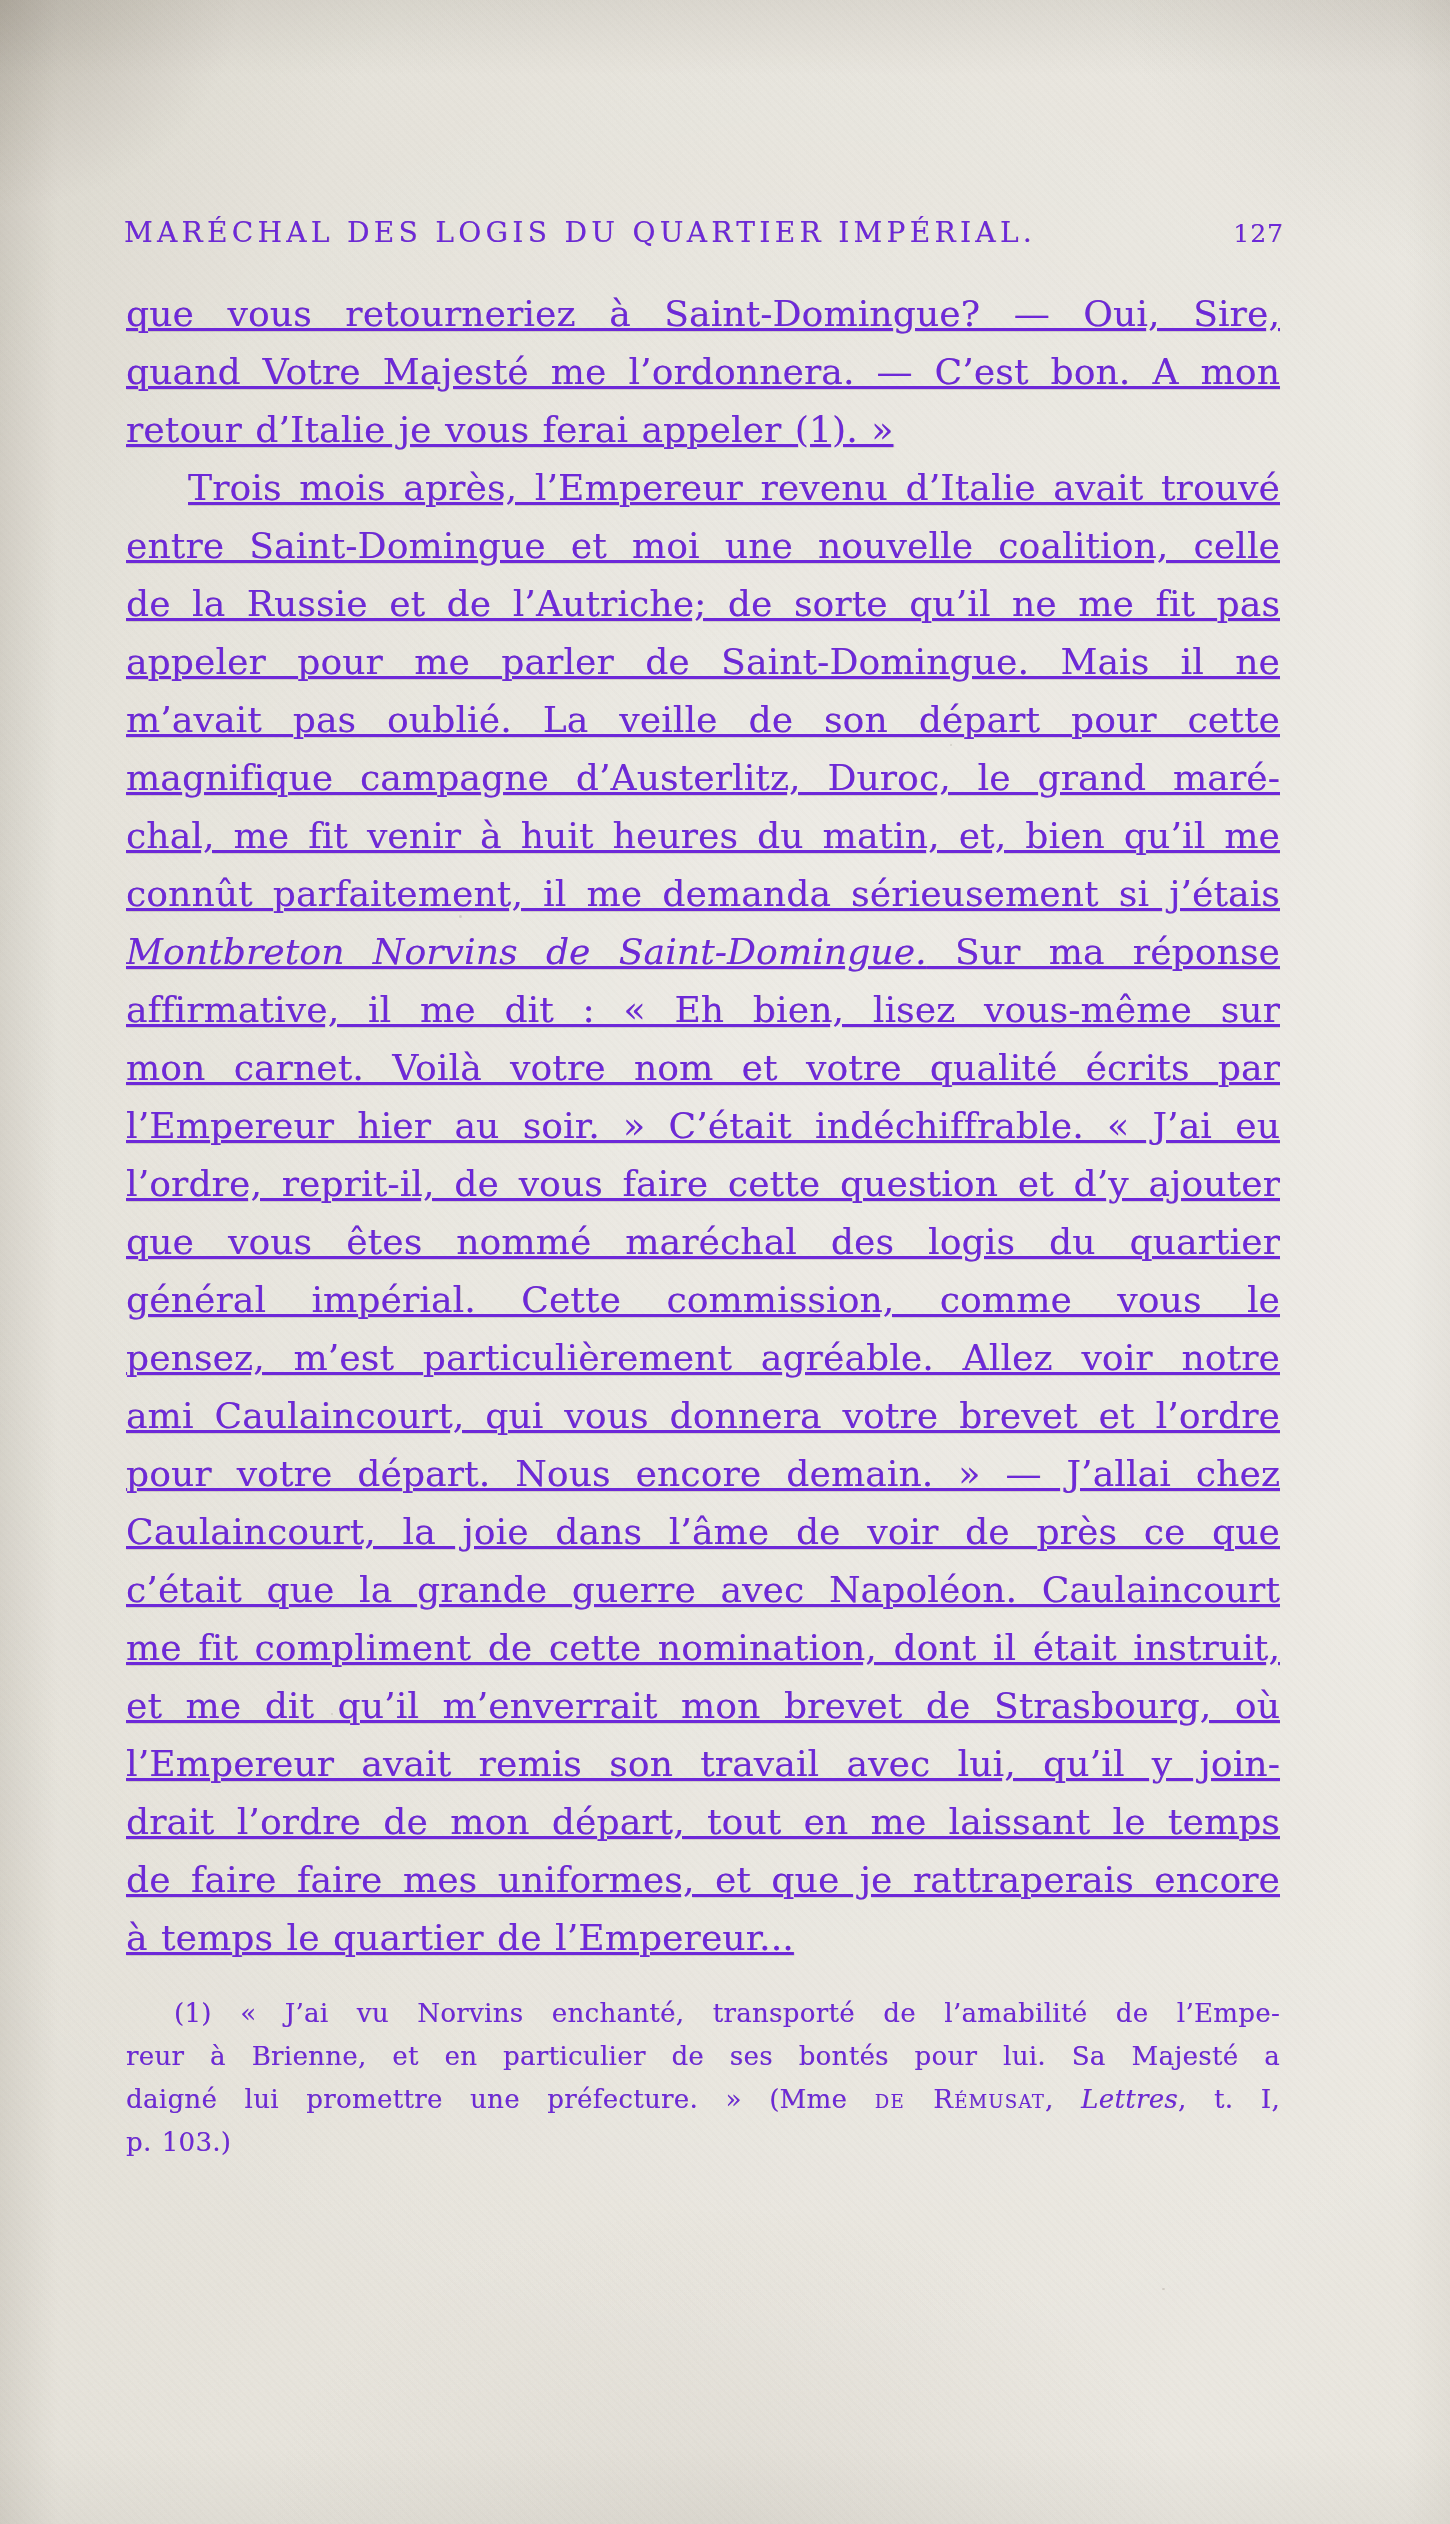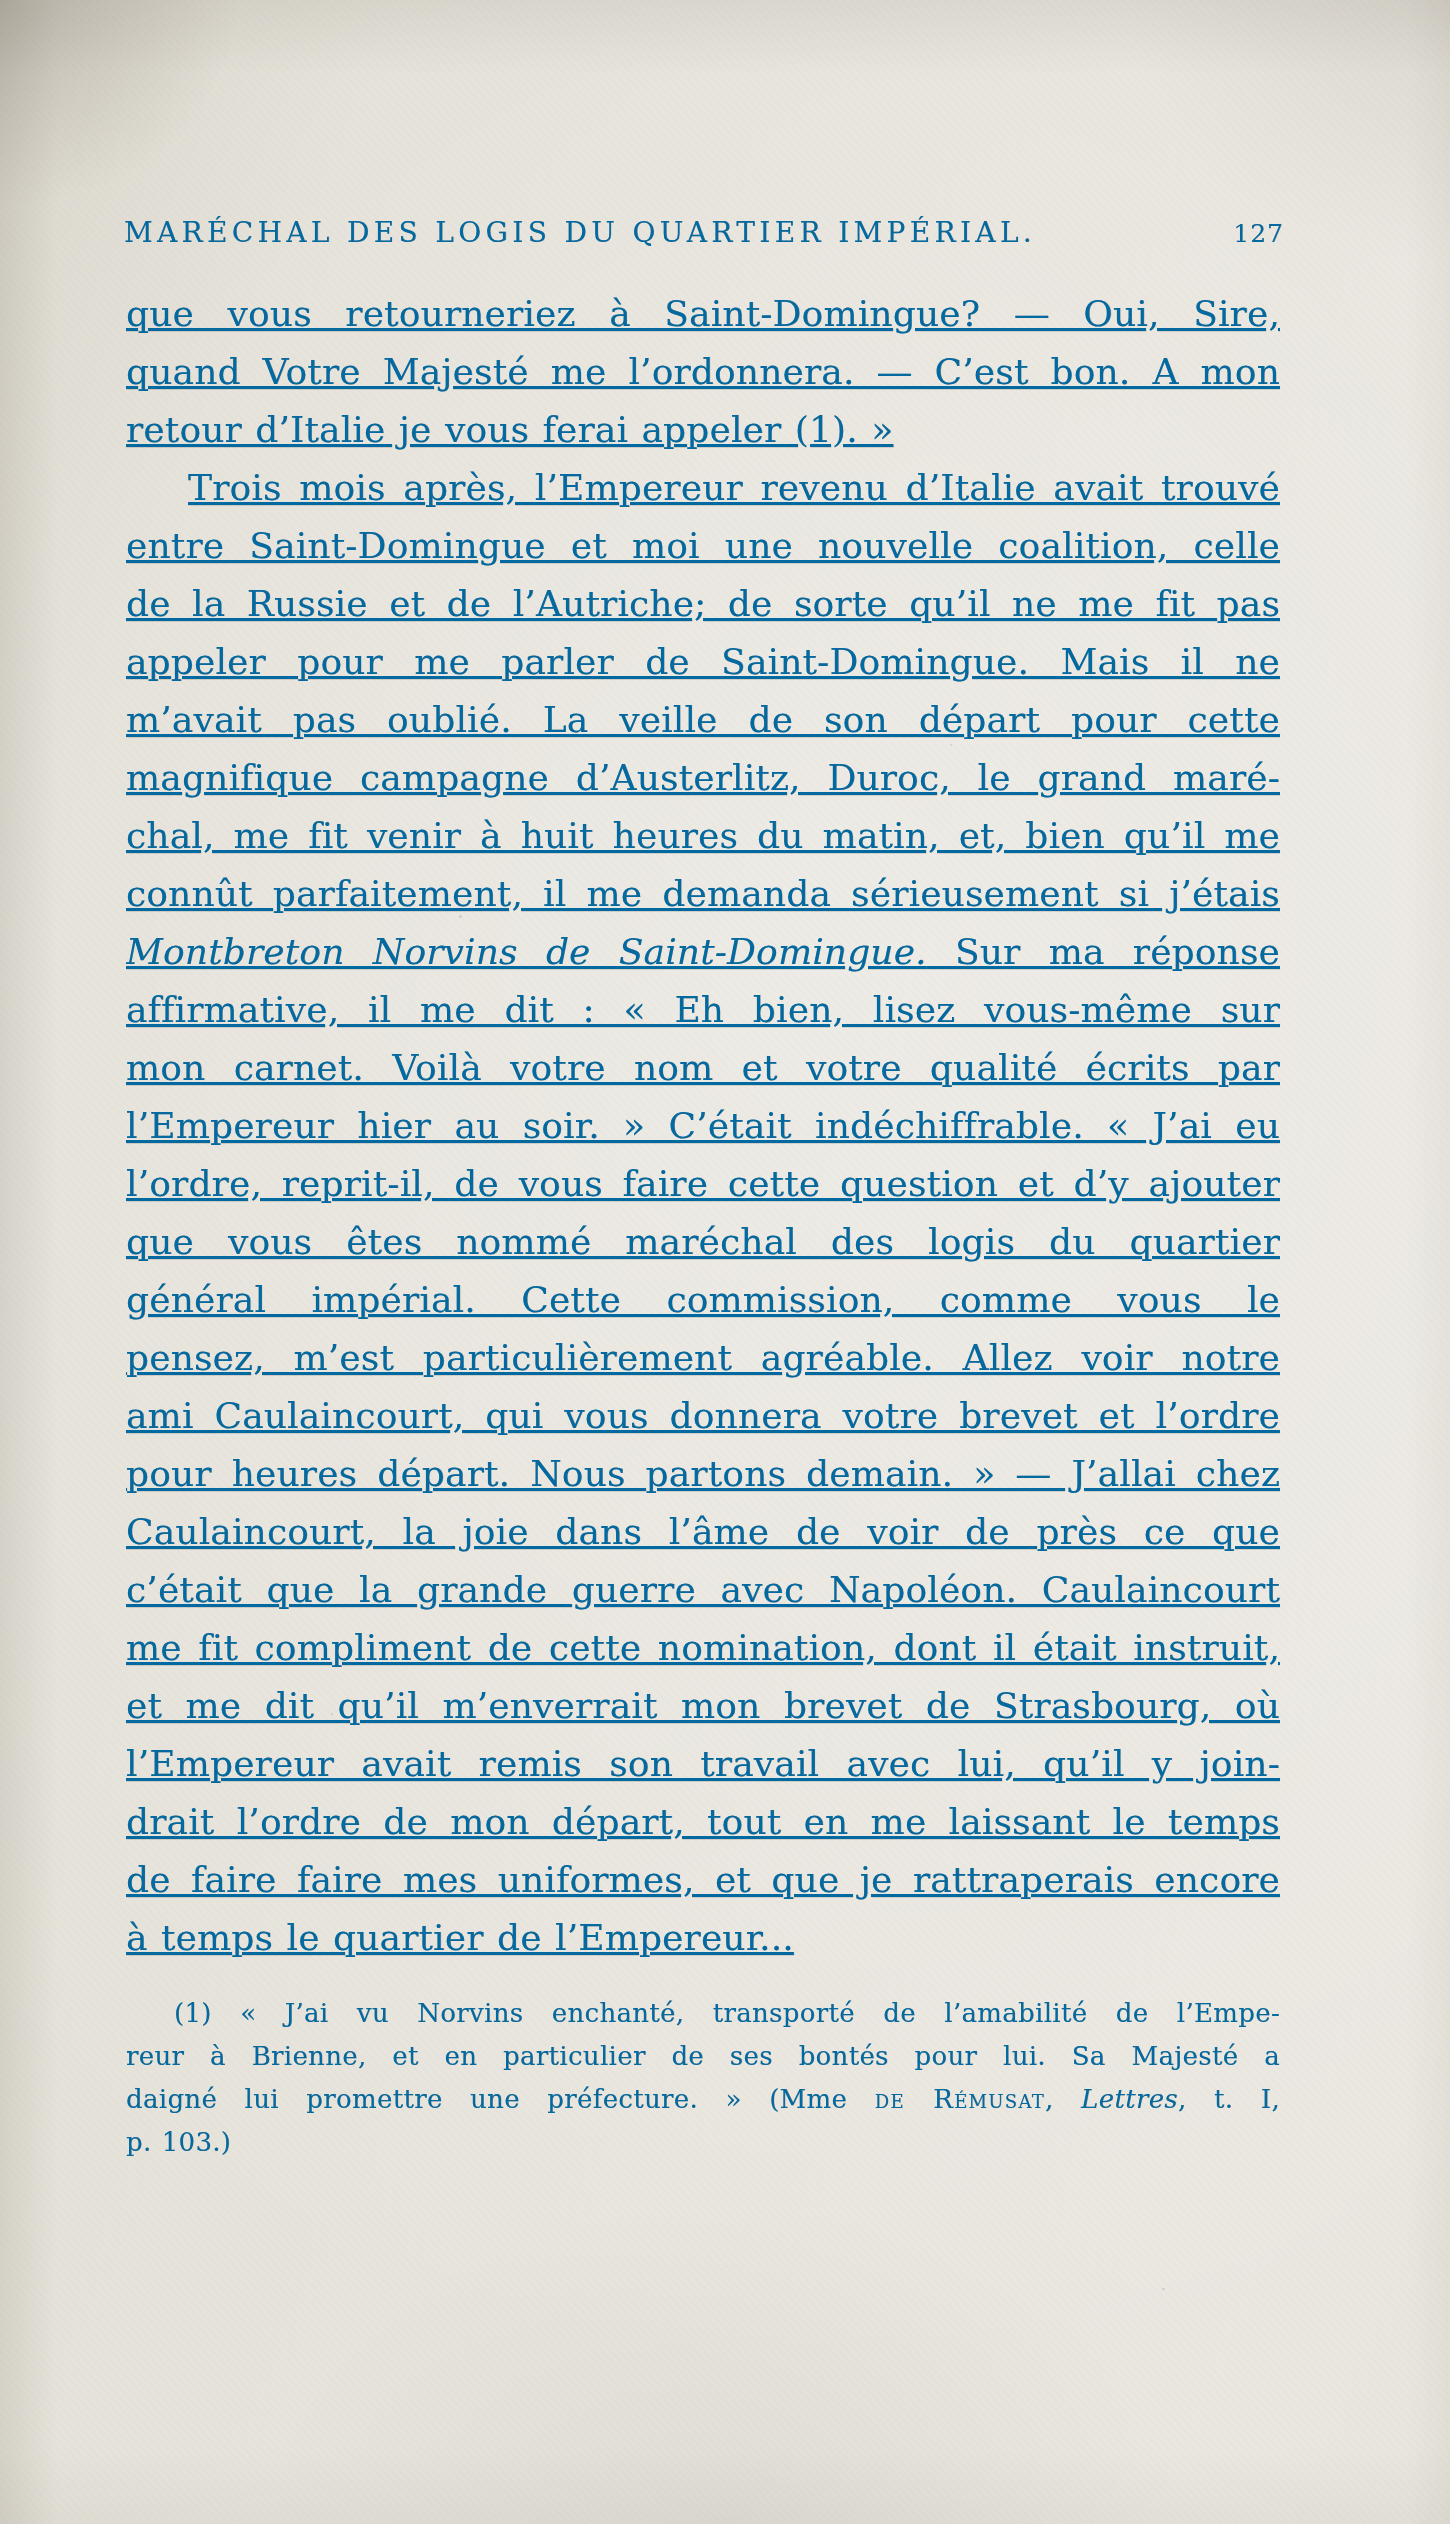--- a/index.html
+++ b/index.html
@@ -19,21 +19,21 @@
       radial-gradient(30% 14% at 100% 0%, rgba(110,100,88,0.10), rgba(110,100,88,0) 75%),
       radial-gradient(40% 16% at 50% 100%, rgba(120,110,96,0.07), rgba(120,110,96,0) 80%),
       linear-gradient(90deg, rgba(105,96,82,0.13), rgba(105,96,82,0) 4%),
       linear-gradient(180deg, rgba(105,96,82,0.10), rgba(105,96,82,0) 3%),
       linear-gradient(270deg, rgba(105,96,82,0.06), rgba(105,96,82,0) 3%),
       linear-gradient(0deg, rgba(105,96,82,0.06), rgba(105,96,82,0) 3%),
       repeating-linear-gradient(47deg, rgba(118,108,92,0.016) 0 2.3px, rgba(118,108,92,0) 2.3px 6.2px),
       repeating-linear-gradient(-33deg, rgba(255,255,255,0.025) 0 1.5px, rgba(255,255,255,0) 1.5px 4.6px);
   }
   .speck { position: absolute; border-radius: 50%; background: rgba(110,100,84,0.20); pointer-events: none; }
-  .ink { color: #0369a1; text-shadow: 0.3px 0.4px 0.5px rgba(62,56,46,0.38); }
+  .ink { color: #6d28d9; text-shadow: 0.3px 0.4px 0.5px rgba(62,56,46,0.38); }
 
   .running-header {
     position: absolute; left: 124px; right: 166px; top: 216px;
     display: flex; justify-content: space-between; align-items: baseline;
     font-size: 28px; line-height: 34px;
     letter-spacing: 0.155em;
     white-space: nowrap;
   }
   .running-header .page-num { letter-spacing: 0.04em; font-size: 25px; }
 
@@ -89,21 +89,21 @@
     <div class="body-line"><span>connût parfaitement, il me demanda sérieusement si j’étais</span></div>
     <div class="body-line"><span class="italic">Montbreton Norvins de Saint-Domingue.</span><span> Sur ma réponse</span></div>
     <div class="body-line"><span>affirmative, il me dit : « Eh bien, lisez vous-même sur</span></div>
     <div class="body-line"><span>mon carnet. Voilà votre nom et votre qualité écrits par</span></div>
     <div class="body-line"><span>l’Empereur hier au soir. » C’était indéchiffrable. « J’ai eu</span></div>
     <div class="body-line"><span>l’ordre, reprit-il, de vous faire cette question et d’y ajouter</span></div>
     <div class="body-line"><span>que vous êtes nommé maréchal des logis du quartier</span></div>
     <div class="body-line"><span>général impérial. Cette commission, comme vous le</span></div>
     <div class="body-line"><span>pensez, m’est particulièrement agréable. Allez voir notre</span></div>
     <div class="body-line"><span>ami Caulaincourt, qui vous donnera votre brevet et l’ordre</span></div>
-    <div class="body-line"><span>pour heures départ. Nous partons demain. » — J’allai chez</span></div>
+    <div class="body-line"><span>pour votre départ. Nous encore demain. » — J’allai chez</span></div>
     <div class="body-line"><span>Caulaincourt, la joie dans l’âme de voir de près ce que</span></div>
     <div class="body-line"><span>c’était que la grande guerre avec Napoléon. Caulaincourt</span></div>
     <div class="body-line"><span>me fit compliment de cette nomination, dont il était instruit,</span></div>
     <div class="body-line"><span>et me dit qu’il m’enverrait mon brevet de Strasbourg, où</span></div>
     <div class="body-line"><span>l’Empereur avait remis son travail avec lui, qu’il y join-</span></div>
     <div class="body-line"><span>drait l’ordre de mon départ, tout en me laissant le temps</span></div>
     <div class="body-line"><span>de faire faire mes uniformes, et que je rattraperais encore</span></div>
     <div class="body-line no-just"><span>à temps le quartier de l’Empereur...</span></div>
   </div>
 

